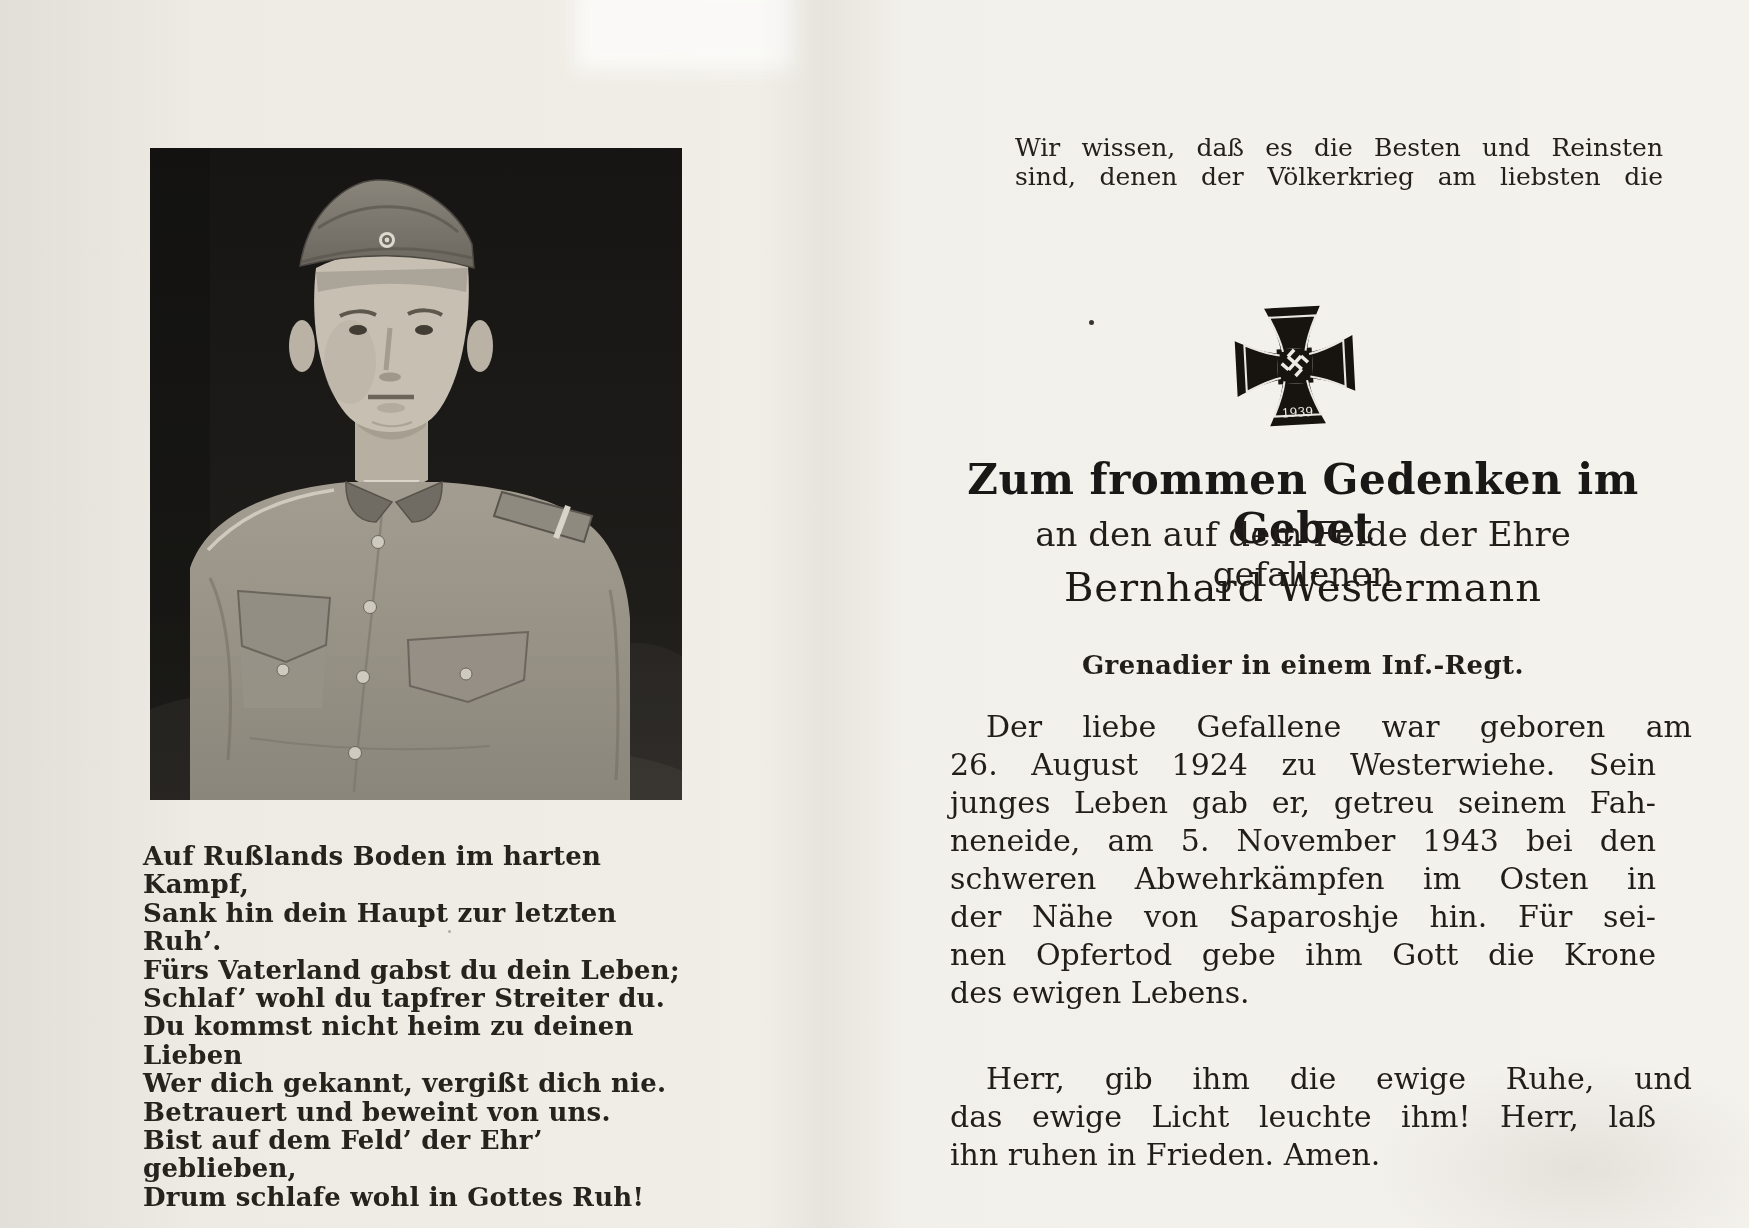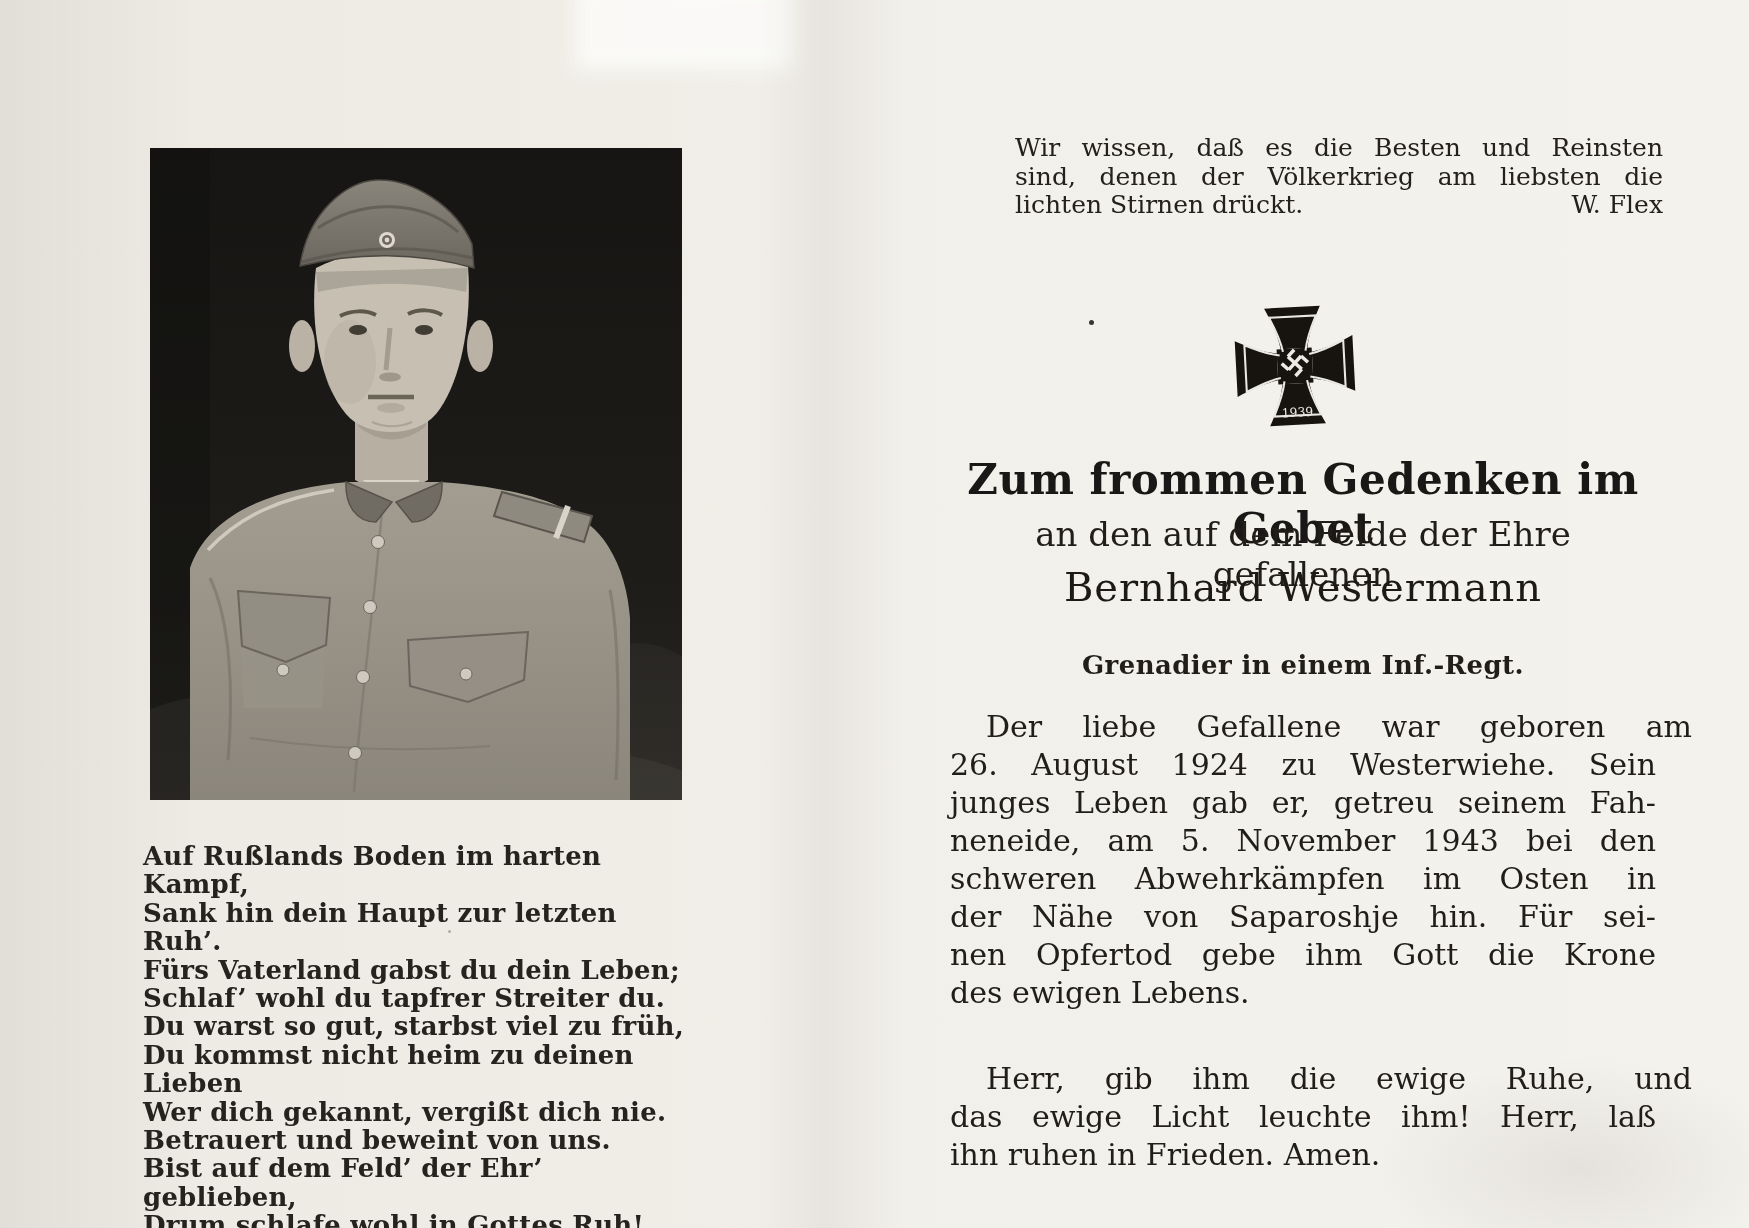--- a/index.html
+++ b/index.html
@@ -137,38 +137,33 @@
           </g>
         </g>
       </svg>
     </div>
 
     <div class="poem">
       <div class="pline">Auf Rußlands Boden im harten Kampf,</div>
       <div class="pline">Sank hin dein Haupt zur letzten Ruh’.</div>
       <div class="pline">Fürs Vaterland gabst du dein Leben;</div>
       <div class="pline">Schlaf’ wohl du tapfrer Streiter du.</div>
-      <div class="pline">Du warst so gut, starbst viel zu früh,</div>
       <div class="pline">Du kommst nicht heim zu deinen Lieben</div>
       <div class="pline">Wer dich gekannt, vergißt dich nie.</div>
       <div class="pline">Betrauert und beweint von uns.</div>
       <div class="pline">Bist auf dem Feld’ der Ehr’ geblieben,</div>
       <div class="pline">Drum schlafe wohl in Gottes Ruh!</div>
     </div>
   </div>
 
   <div>
 
     <div class="quote">
       <div class="just">Wir wissen, daß es die Besten und Reinsten</div>
       <div class="just">sind, denen der Völkerkrieg am liebsten die</div>
-      <div class="q-last">
-        <span>lichten Stirnen drückt.</span>
-        <span>W. Flex</span>
-      </div>
     </div>
 
     <div class="cross-wrap">
       <svg width="124" height="124" viewBox="0 0 120 120">
         <g fill="#17140f">
           <path d="M33,3 C41,19 45,31 47,43 L73,43 C75,31 79,19 87,3 Z"></path>
           <path transform="rotate(90 60 60)" d="M33,3 C41,19 45,31 47,43 L73,43 C75,31 79,19 87,3 Z"></path>
           <path transform="rotate(180 60 60)" d="M33,3 C41,19 45,31 47,43 L73,43 C75,31 79,19 87,3 Z"></path>
           <path transform="rotate(270 60 60)" d="M33,3 C41,19 45,31 47,43 L73,43 C75,31 79,19 87,3 Z"></path>
           <rect x="43" y="43" width="34" height="34"></rect>

